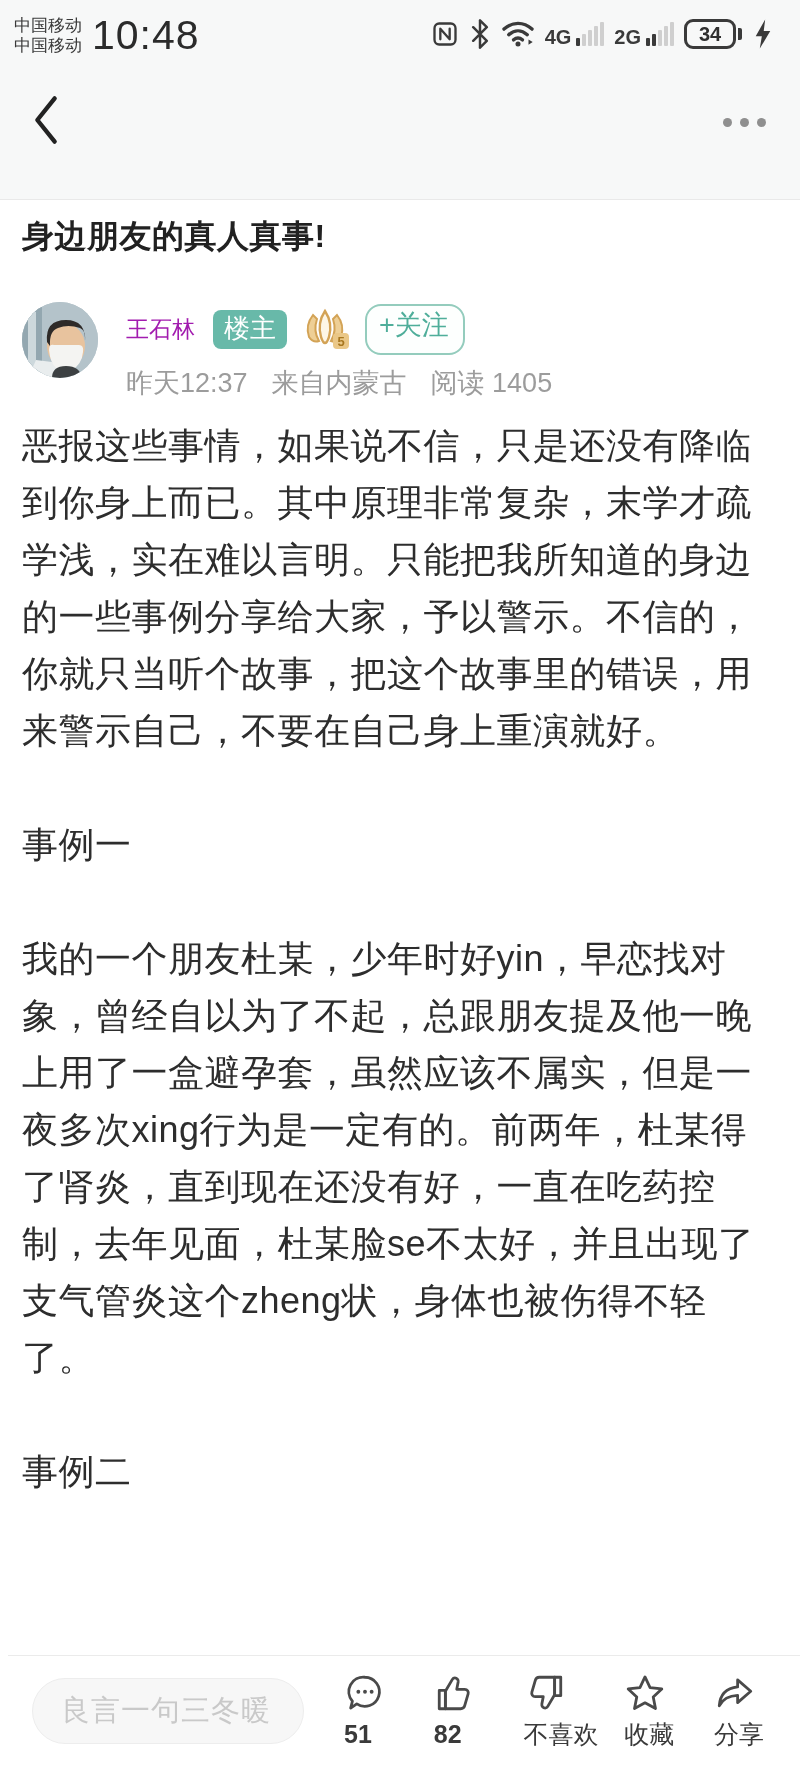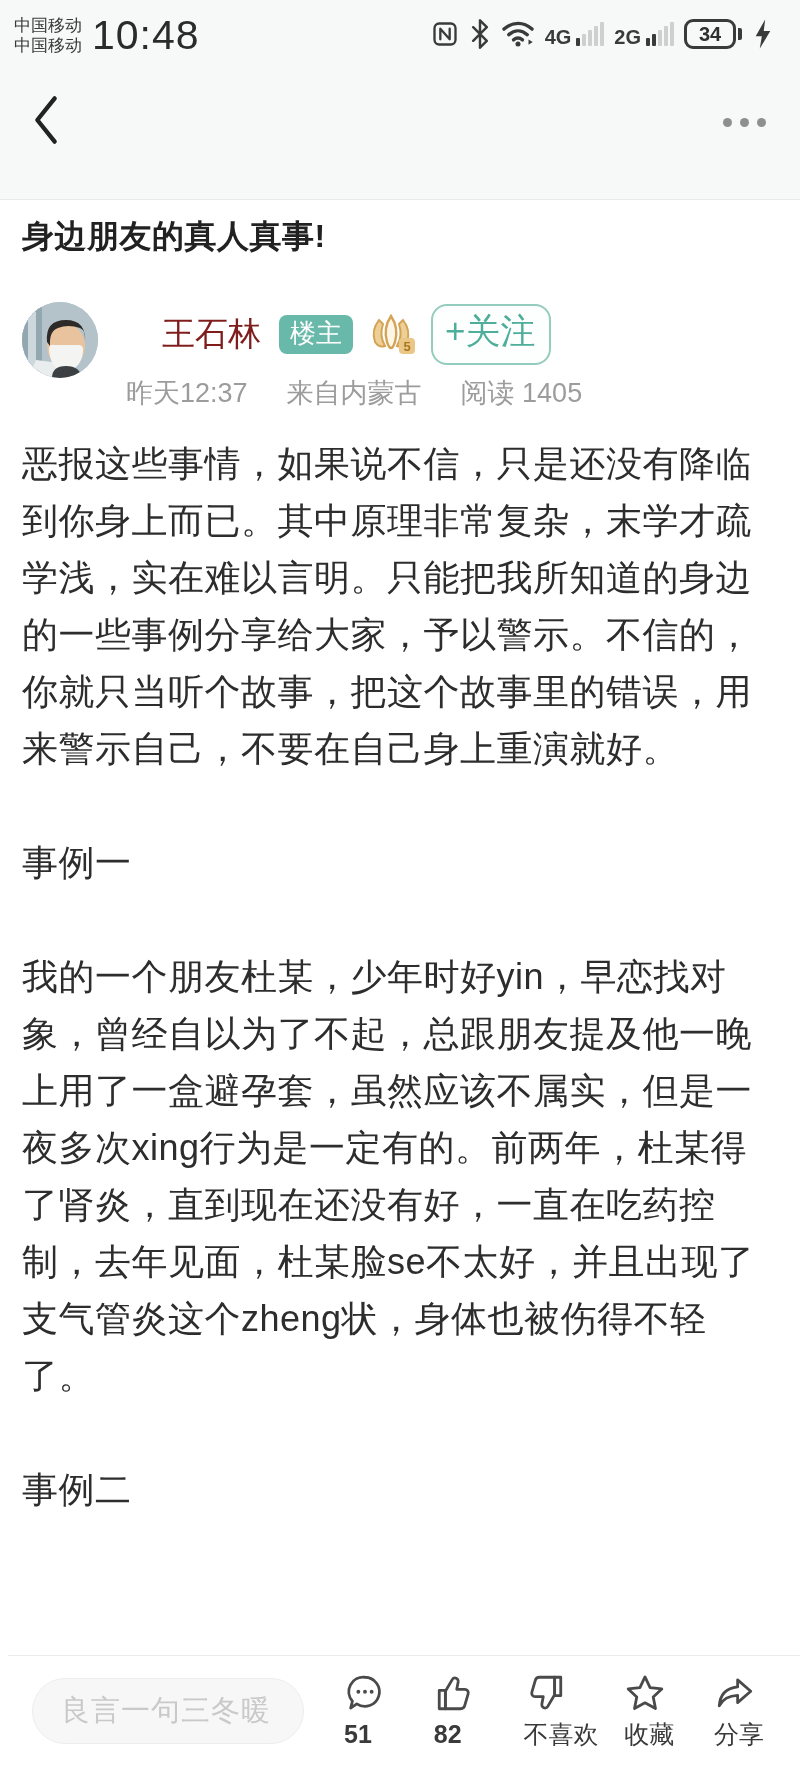--- a/index.html
+++ b/index.html
@@ -31,27 +31,27 @@
 
   
   .content { padding:0 22px; }
   .post-title { margin-top:16px; font-size:32px; font-weight:600; color:#212121; line-height:1.3; letter-spacing:0.5px; }
 
   .author-row { display:flex; margin-top:44px; }
   .avatar { width:76px; height:76px; border-radius:50%; overflow:hidden; flex:0 0 auto; background:#aebfc6; }
   .avatar svg { display:block; }
   .author-col { margin-left:28px; padding-top:2px; }
   .author-line1 { display:flex; align-items:center; }
-  .author-name { font-size:33px; font-weight:500; color:#7f1d1d;margin-left:36px; }
+  .author-name { font-size:23px; font-weight:500; color:#a21caf; }
   .owner-badge { margin-left:18px; background:#68b9a9; color:#ffffff; font-size:26px; padding:3px 11px 5px 11px; border-radius:8px; line-height:1.2; }
   .level-badge { margin-left:12px; position:relative; width:52px; height:44px; }
-  .follow-btn { margin-left:14px; border:2px solid #94ccbd; color:#4fae9a; background:#fdfffe; font-size:35px; padding:3px 14px 11px 12px; border-radius:16px; line-height:1.25; cursor:pointer; }
-  .meta-line { margin-top:10px; font-size:27px; color:#9c9c9c; display:flex; gap:39px; }
-
-  .article { margin-top:24px; font-size:36px; line-height:57px; color:#2d2d2d; letter-spacing:0.5px; }
+  .follow-btn { margin-left:14px; border:2px solid #94ccbd; color:#4fae9a; background:#fdfffe; font-size:27px; padding:3px 14px 11px 12px; border-radius:16px; line-height:1.25; cursor:pointer; }
+  .meta-line { margin-top:10px; font-size:27px; color:#9c9c9c; display:flex; gap:24px; }
+
+  .article { margin-top:16px; font-size:36px; line-height:57px; color:#2d2d2d; letter-spacing:0.5px; }
   .article p { white-space:pre-line; margin-bottom:57px; }
   .article p:last-child { margin-bottom:0; }
 
   
   .bottom-bar { position:absolute; left:8px; top:1655px; width:800px; height:110px; background:#ffffff; border-top:1px solid #ebebeb; display:flex; align-items:center; padding:0 18px 0 24px; }
   .comment-input { width:272px; height:66px; border-radius:33px; background:#f7f7f7; border:1px solid #ededed; display:flex; align-items:center; padding-left:28px; cursor:text; flex:0 0 auto; }
   .placeholder { font-size:29px; color:#c9c9c9; letter-spacing:1px; }
   .actions { flex:1; display:flex; justify-content:space-between; padding:0 12px 0 40px; }
   .action { display:flex; flex-direction:column; align-items:flex-start; cursor:pointer; min-width:64px; }
   .action svg { display:block; }

